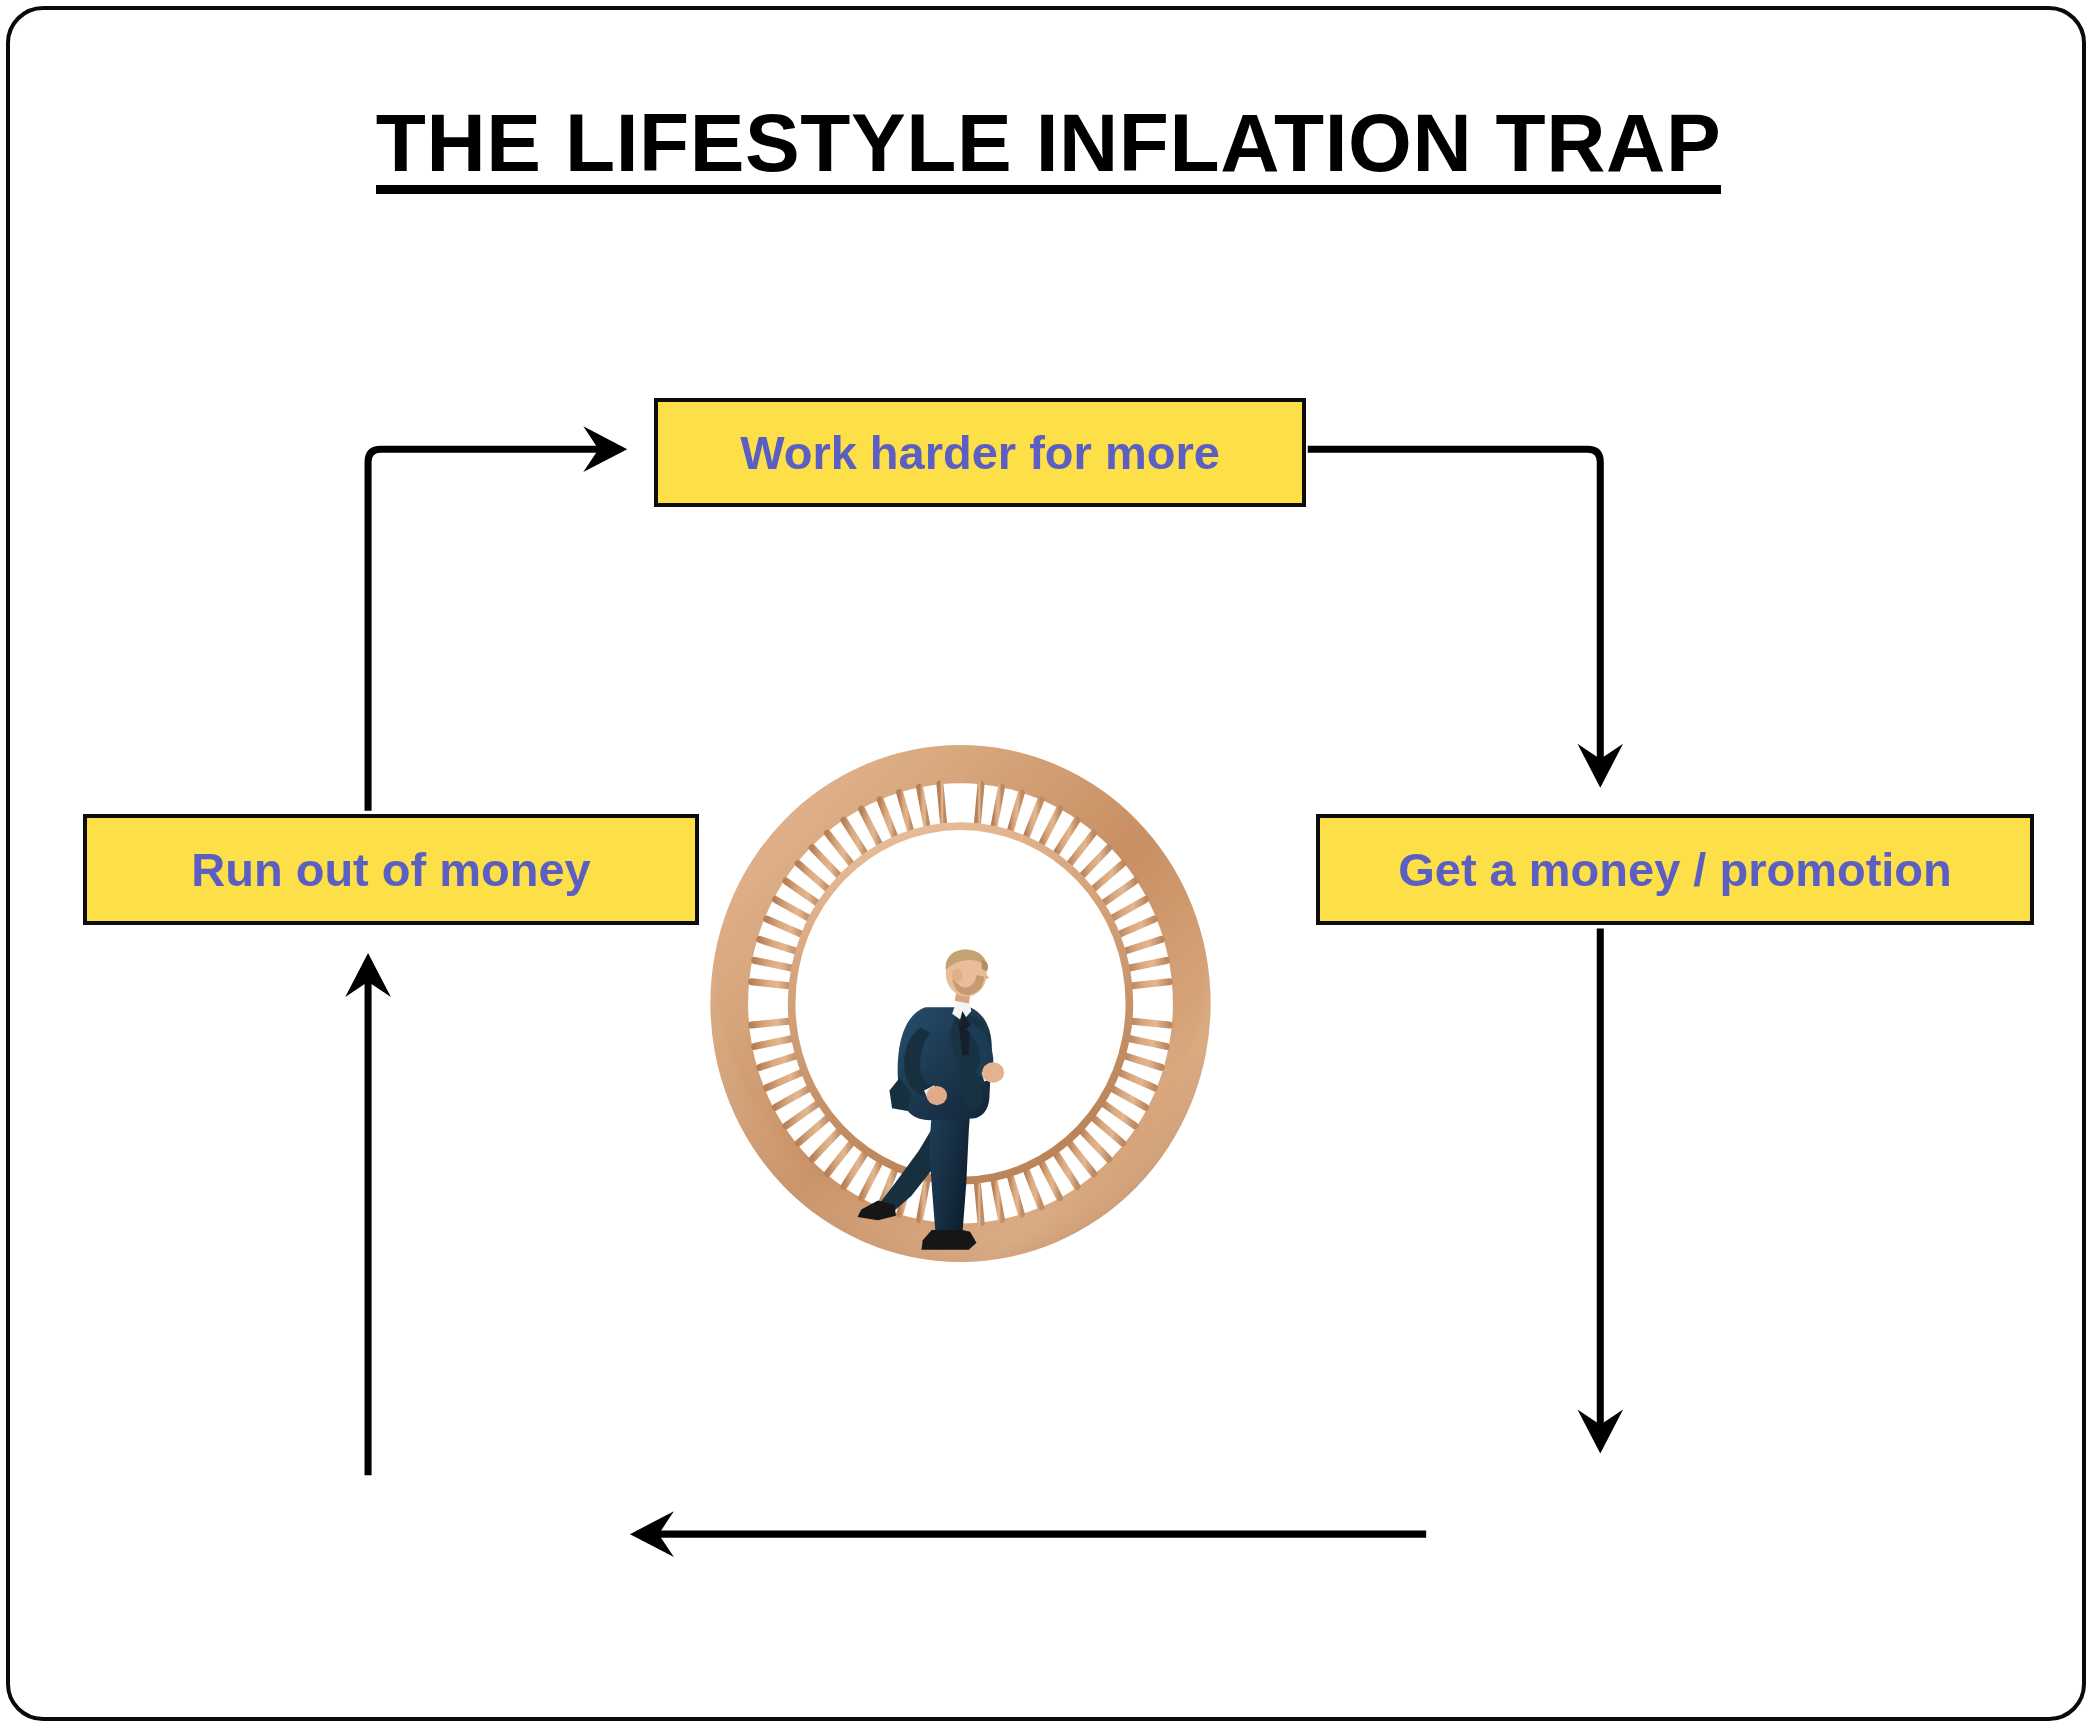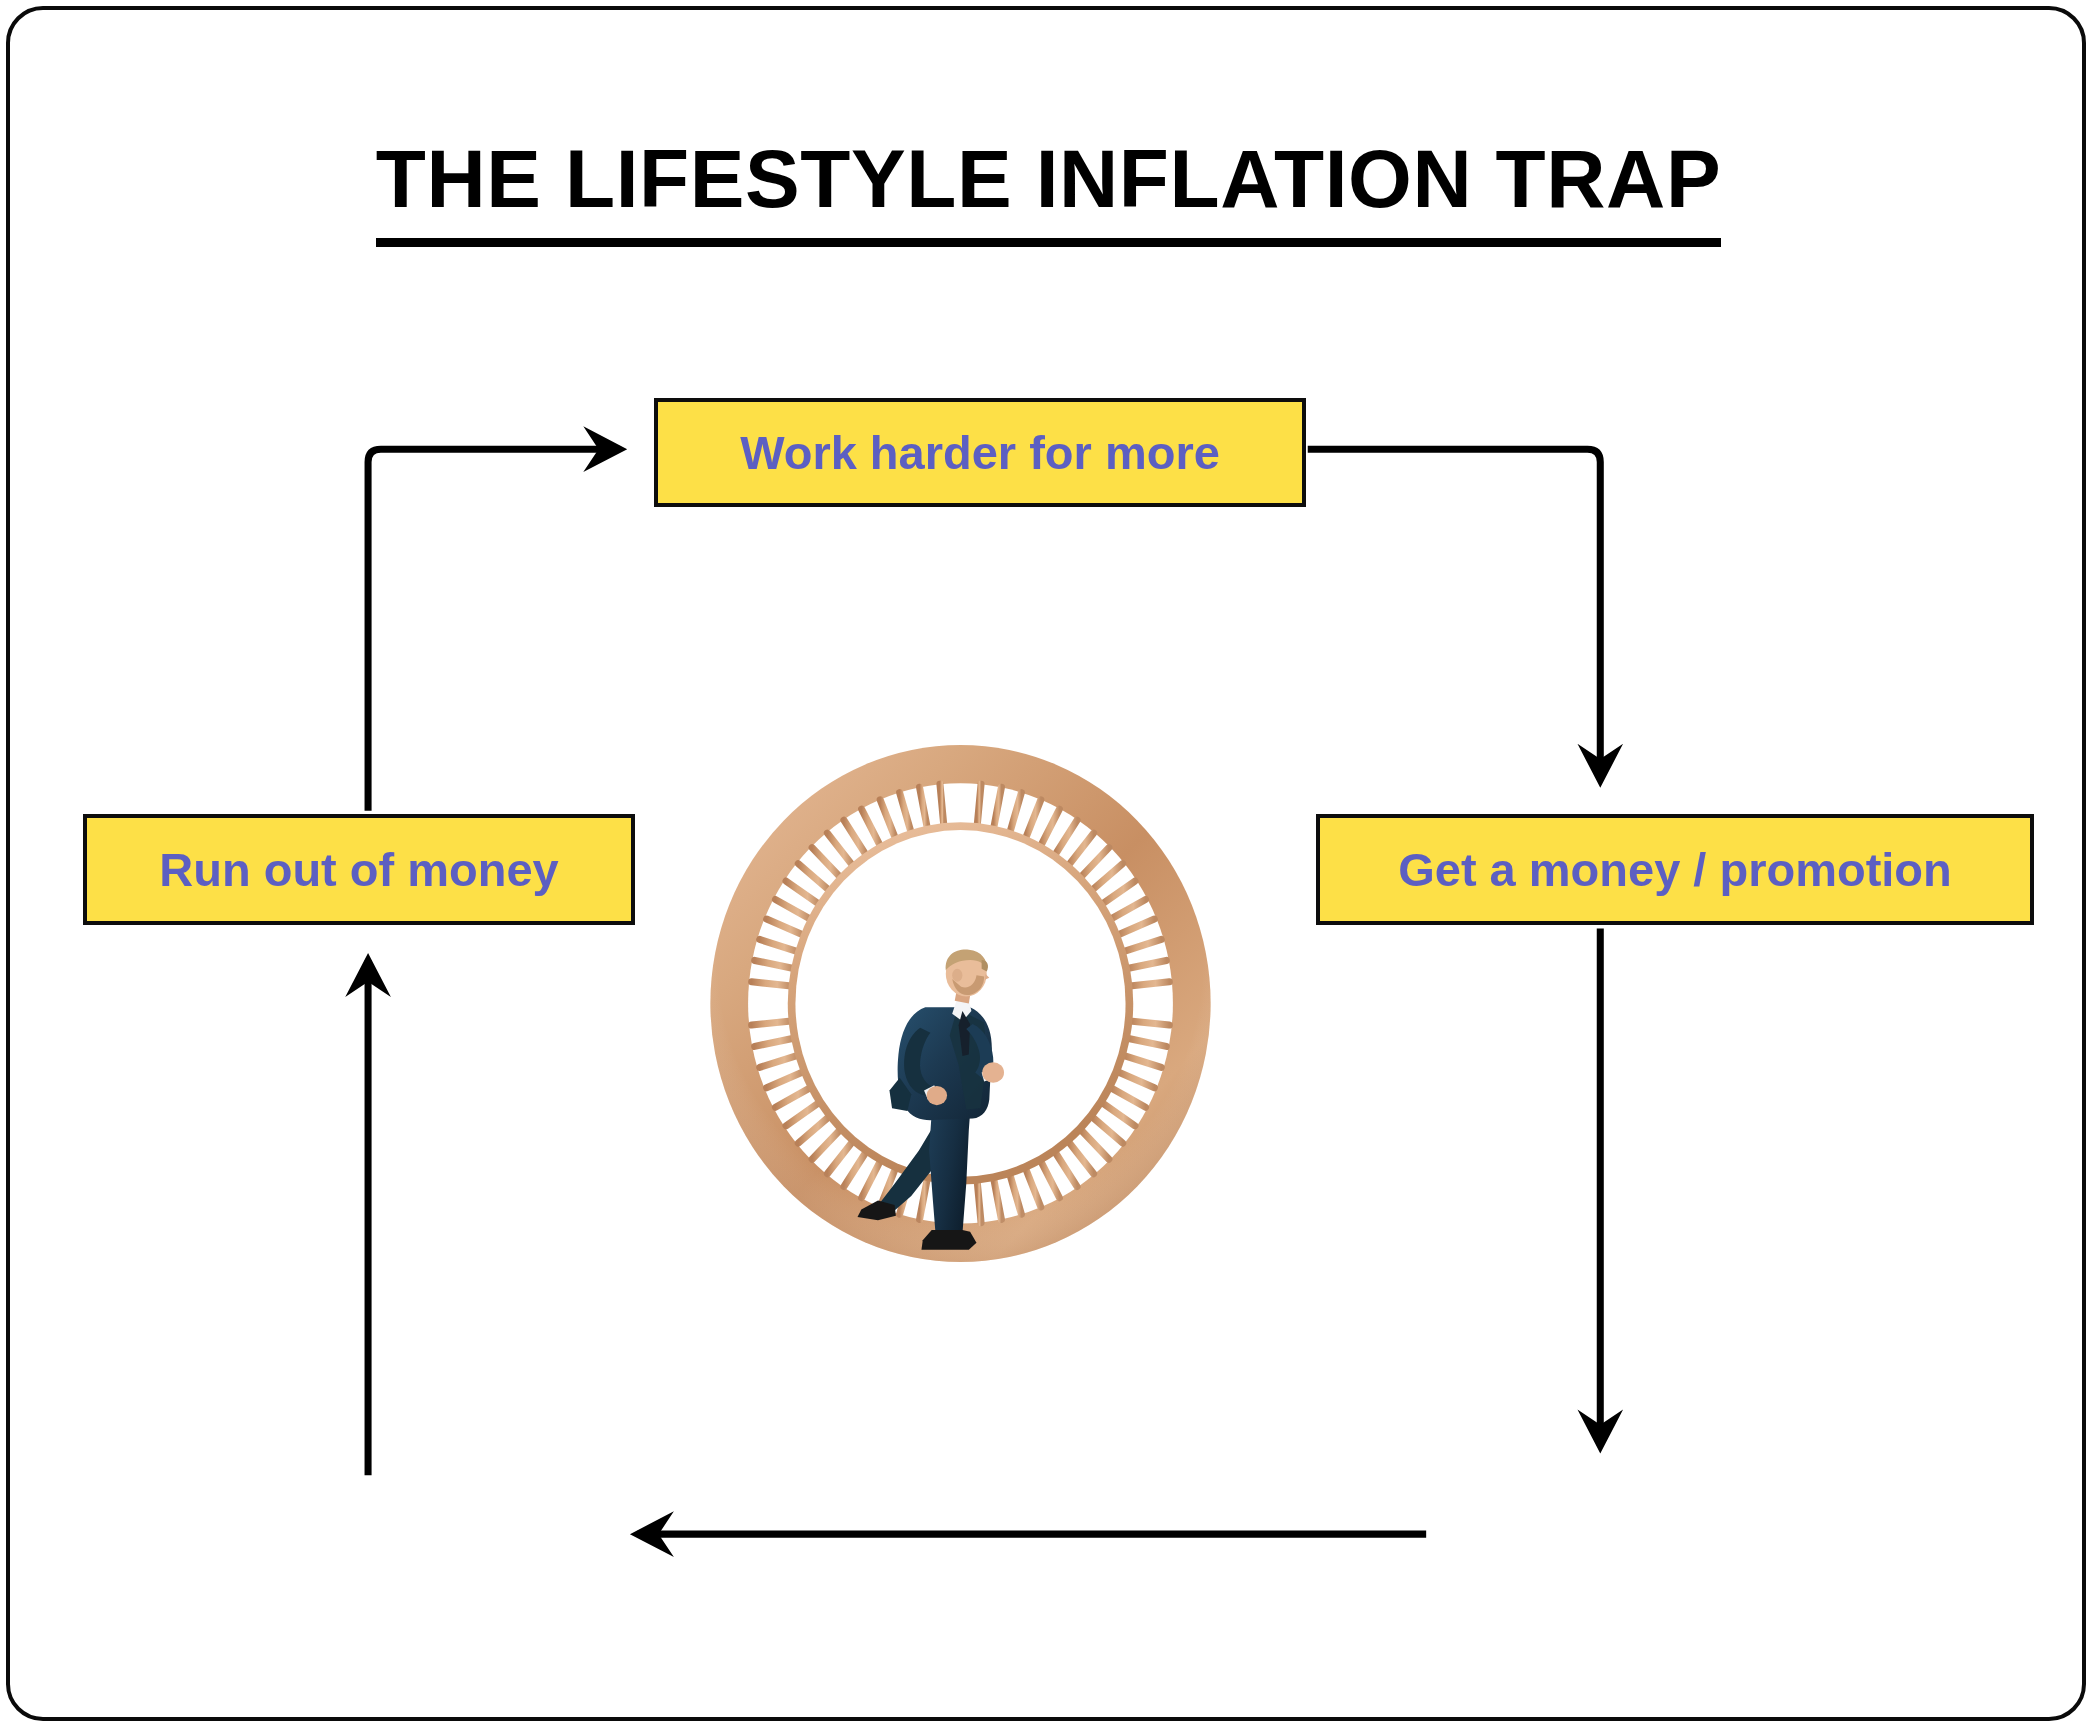--- a/index.html
+++ b/index.html
@@ -22,24 +22,23 @@
     text-align:center;
   }
   .title{
     display:inline-block;
     font-family:"Liberation Sans",sans-serif;
     font-weight:bold;
     font-size:82px;
     line-height:1.0;
     letter-spacing:0.6px;
     color:#000000;
-    padding-bottom:18px;
+    padding-bottom:1px;
     border-bottom:9px solid #000000;
     white-space:nowrap;
-    margin-top:36px;
   }
 
   
   .node{
     position:absolute;
     box-sizing:border-box;
     background:#fde047;
     border:4.5px solid #0d0d0d;
     display:flex;
     align-items:center;
@@ -49,21 +48,21 @@
   .node span{
     font-family:"Liberation Sans",sans-serif;
     font-weight:bold;
     font-size:47px;
     line-height:1.0;
     color:#5c5fc2;
     white-space:nowrap;
   }
 
   #node-work{ left:654px; top:398px;  width:652px; height:109px; }
-  #node-run { left:83px;  top:814px; width:552px;  height:111px; }
+  #node-run { left:83px;  top:814px; width:616px;  height:111px; }
   #node-raise{left:1316px; top:814px; width:718px; height:111px; }
   #node-spend{left:192px;  top:1479px; width:410px;  height:110px; }
   #node-earn{ left:1431px; top:1479px; width:365px;  height:110px; }
 
   
   #wires{position:absolute;left:0;top:0;width:2097px;height:1733px;z-index:4;}
 
   
   #wheel{
     position:absolute;

